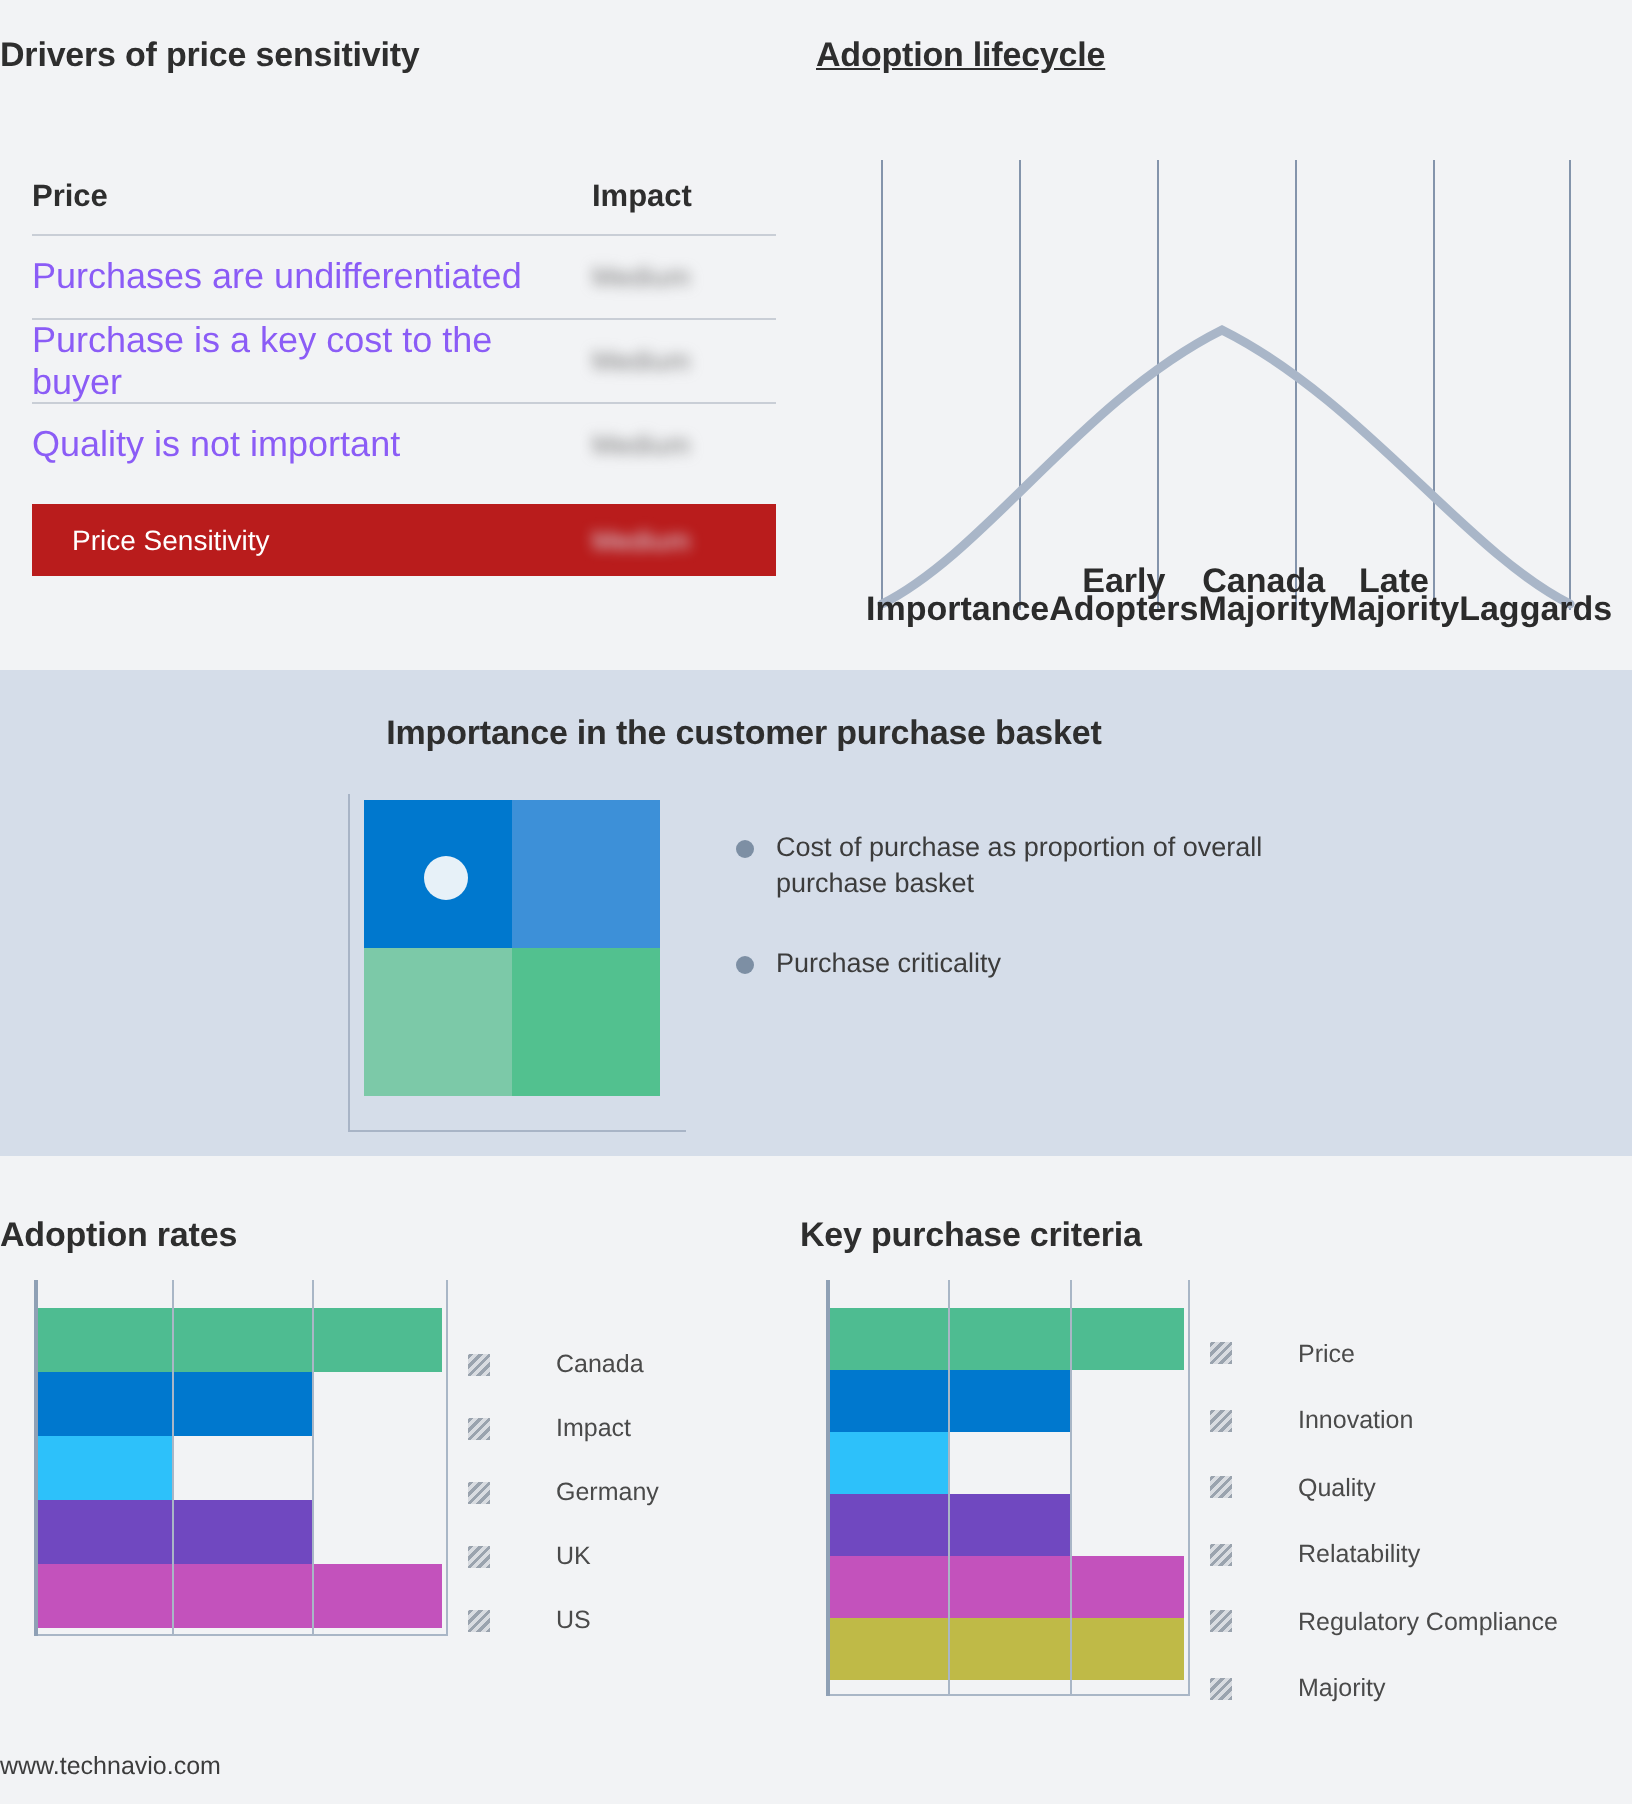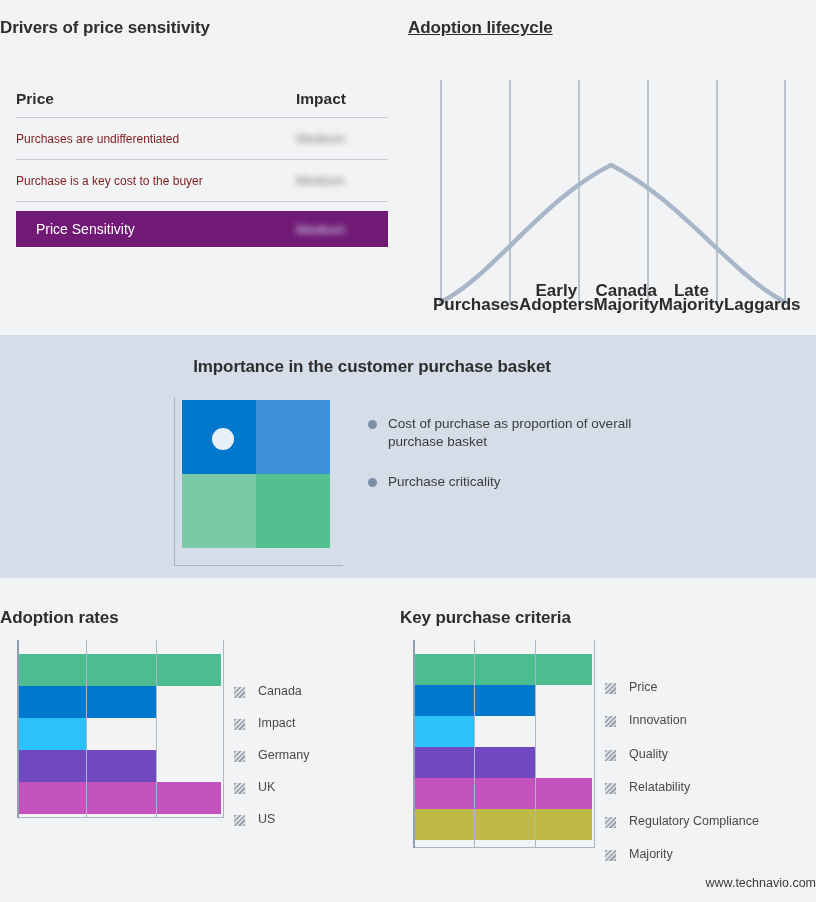--- a/index.html
+++ b/index.html
@@ -20,26 +20,26 @@
   
   #drivers{left:0;top:0;width:408px;height:335px;background:#F2F3F5;}
   #drivers .panel-title{position:absolute;left:0;top:18px;width:408px;}
   .tbl{position:absolute;left:16px;top:90px;width:372px;}
   .tbl-head{display:flex;align-items:flex-end;padding-bottom:9px;}
   .th{font-size:15.5px;font-weight:bold;color:#2E2E2E;}
   .th.driver{flex:1;}
   .th.impact{width:92px;text-align:left;}
   .hr{height:1px;background:#C9CED6;width:100%;}
   .trow{display:flex;align-items:center;height:41px;}
-  .td-driver{flex:1;font-size:12px;color:#7f1d1d;}
+  .td-driver{flex:1;font-size:18px;color:#8b5cf6;}
   .td-impact{width:92px;font-size:13.5px;color:#777;
     filter:blur(3.2px);letter-spacing:.2px;}
   .hl-row{
     margin-top:9px;height:36px;display:flex;align-items:center;
-    background:#701a75;padding-left:20px;box-sizing:border-box;width:372px;
+    background:#b91c1c;padding-left:20px;box-sizing:border-box;width:372px;
   }
   .hl-row .td-driver{color:#fff;font-size:14px;flex:1;}
   .hl-row .td-impact{color:#DCEBF8;filter:blur(3.2px);width:92px;}
 
   
   #lifecycle{left:408px;top:0;width:408px;height:335px;background:#F2F3F5;}
   #lifecycle .panel-title{position:absolute;left:0;top:18px;width:408px;text-decoration:underline;}
   #bellwrap{position:absolute;left:25px;top:80px;width:356px;height:230px;}
   #bellwrap svg{display:block;}
   .seg-labels{position:absolute;left:25px;top:275px;width:356px;height:38px;
@@ -80,28 +80,28 @@
   .plot{position:absolute;left:0;top:0;box-sizing:border-box;
     border-left:2px solid #8FA0B5;}
   .gridline{position:absolute;top:0;bottom:0;width:1px;background:#A9B6C6;}
   .bars{position:absolute;left:0;right:0;top:0;bottom:0;
     display:flex;flex-direction:column;}
   .bar-slot{flex:1;display:flex;align-items:center;position:relative;}
   .bar{height:100%;}
   .axis-bottom{position:absolute;left:0;height:1px;background:#A9B6C6;}
 
   .blegend{position:absolute;}
-  .bl-item{display:flex;align-items:flex-end;}
+  .bl-item{display:flex;align-items:center;gap:20px;}
   .swatch{width:11px;height:11px;margin-right:13px;flex:none;
     background:
       repeating-linear-gradient(-45deg,#9AA3AE 0 1.6px,#D9DCE1 1.6px 3.4px);
   }
   .bl-label{font-size:12.5px;color:#4A4A4A;white-space:nowrap;}
 
-  .footer{position:absolute;left:0;top:876px;width:816px;text-align:right;
+  .footer{position:absolute;left:0;top:876px;width:816px;text-align:left;
     font-size:12.5px;color:#3C3C3C;}
 </style>
 </head>
 <body>
 
 <div class="panel" id="drivers">
   <div class="panel-title">Drivers of price sensitivity</div>
 
   <div class="tbl">
     <div class="tbl-head">
@@ -115,20 +115,24 @@
       <div class="td-impact">Medium</div>
     </div>
     <div class="hr"></div>
 
     <div class="trow">
       <div class="td-driver">Purchase is a key cost to the buyer</div>
       <div class="td-impact">Medium</div>
     </div>
     <div class="hr"></div>
 
+    <div class="trow">
+      <div class="td-driver">Quality is not important</div>
+      <div class="td-impact">Medium</div>
+    </div>
 
     <div class="hl-row">
       <div class="td-driver">Price Sensitivity</div>
       <div class="td-impact">Medium</div>
     </div>
   </div>
 </div>
 
 <div class="panel" id="lifecycle">
   <div class="panel-title">Adoption lifecycle</div>
@@ -142,21 +146,21 @@
         <line x1="215" y1="0" x2="215" y2="225"></line>
         <line x1="284" y1="0" x2="284" y2="225"></line>
         <line x1="352" y1="0" x2="352" y2="225"></line>
       </g>
       <path d="M 8 222 C 60 196, 108 120, 178 85 C 248 120, 300 196, 352 222" fill="none" stroke="#A9B6C8" stroke-width="4.5" stroke-linecap="round"></path>
     </svg>
   </div>
 
   <div class="seg-labels">
     <div class="seg">
-      <span>Purchases</span>
+      <span>Importance</span>
     </div>
     <div class="seg">
       <span>Early Adopters</span>
     </div>
     <div class="seg">
       <span>Canada Majority</span>
     </div>
     <div class="seg">
       <span>Late Majority</span>
     </div>

